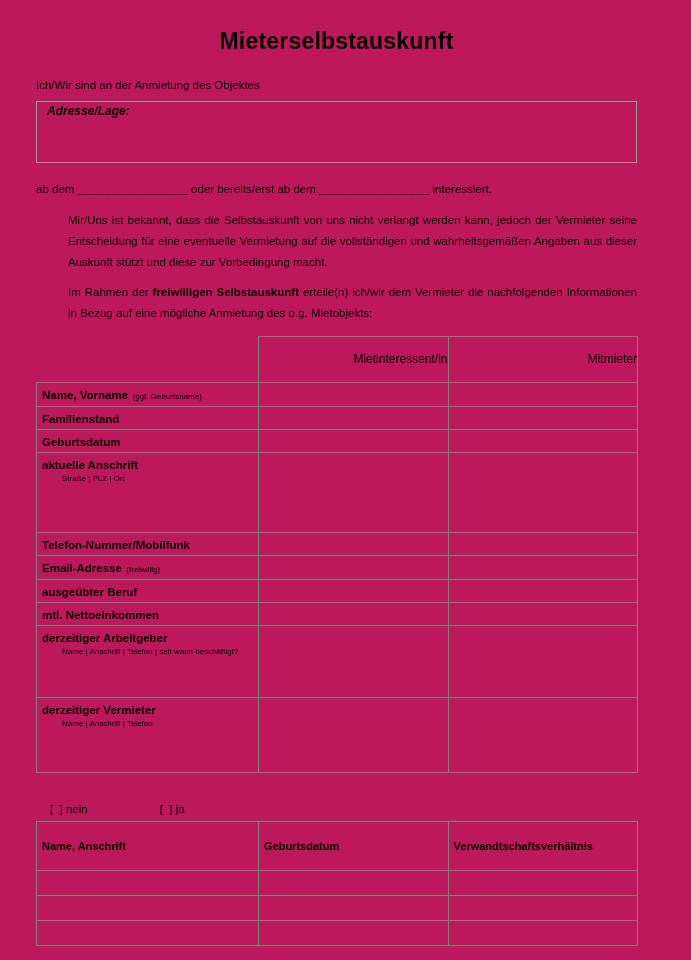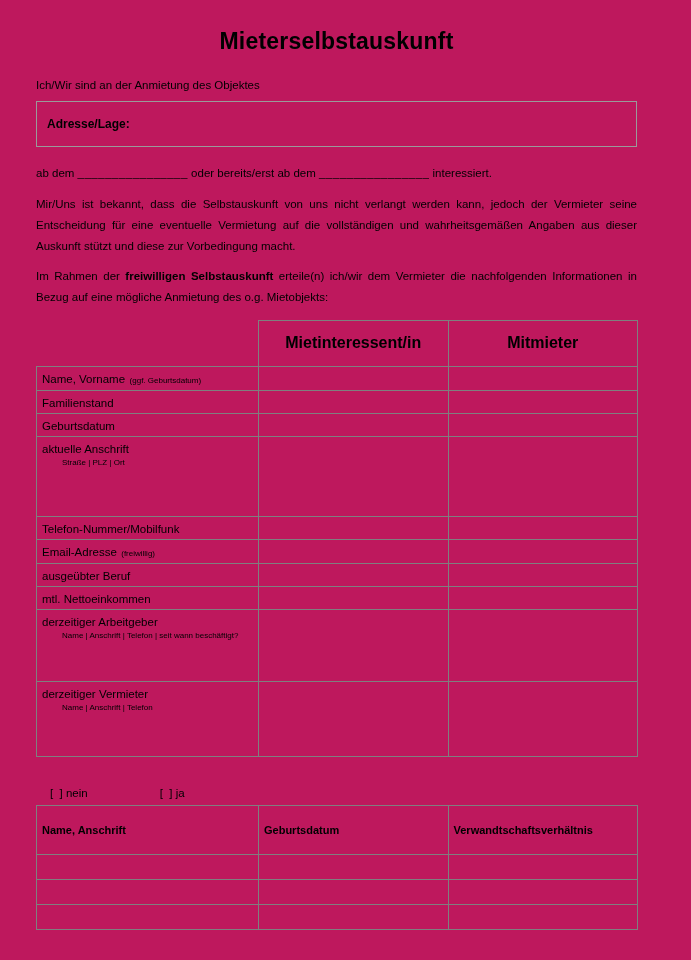--- a/index.html
+++ b/index.html
@@ -5,43 +5,43 @@
   * { margin:0; padding:0; box-sizing:border-box; }
   html,body { background:#ffffff; }
   body { font-family:"Liberation Sans", sans-serif; color:#000; }
   .page {
     width:691px; height:960px; background:#be185d; margin:0 auto;
     padding:28px 54px 0 36px; overflow:hidden;
   }
   .title { font-size:23px; font-weight:bold; text-align:center; margin-bottom:22px; letter-spacing:0.2px; }
   .para { font-size:11.5px; line-height:1.8; }
   .intro { margin-bottom:8px; line-height:1.4; }
-  .justify { text-align:justify; }
+  .justify { text-align:justify;margin-left:32px; }
   .addr-box {
-    border:1px solid #9a9a9a; height:46px; padding:15px 10px; margin-bottom:18px;
+    border:1px solid #9a9a9a; height:62px; padding:2px 10px; margin-bottom:18px;font-style:italic;
   }
   .addr-label { font-weight:bold; font-size:12px; }
   .addr-fill { height:28px; }
   .date-line { margin-bottom:13px; line-height:1.4; white-space:nowrap; }
   .blank { letter-spacing:0.5px; }
   .p1 { margin-bottom:10px; }
   .p2 { margin-bottom:12px; }
 
   table { width:601px; border-collapse:collapse; table-layout:fixed; }
   .main-table { margin-bottom:30px; }
   .main-table td, .main-table th { border:1px solid #7f7f7f; }
   col.c-label { width:222px; }
   col.c-data  { width:189.5px; }
   .empty-head { border:none !important; }
   .colhead {
-    font-size:16px; font-weight:bold; text-align:center; vertical-align:middle;
+    font-size:12px; font-weight:normal; text-align:right; vertical-align:middle;
     height:46px; font-family:"Liberation Sans", sans-serif;
   }
   .label-cell { padding:2px 4px 2px 5px; }
-  .lbl { font-weight:normal; font-size:11.5px; }
+  .lbl { font-weight:bold; font-size:11.5px; }
   .sub { font-size:8px; font-weight:normal; }
   .sub-block { display:block; margin-top:1px;padding-left:20px; }
   tr.h24 td { height:24px; }
   tr.h22 td { height:22px; }
   tr.h80 td { height:80px; vertical-align:top; }
   tr.h72 td { height:72px; vertical-align:top; }
   tr.h75 td { height:75px; vertical-align:top; }
 
   .question-row {
     display:flex; align-items:baseline; font-size:11.5px; margin-bottom:6px; width:601px;
@@ -97,21 +97,21 @@
       </colgroup>
     <tbody>
         <tr>
       <td class="empty-head"></td>
       <th class="colhead">Mietinteressent/in</th>
       <th class="colhead">Mitmieter</th>
     </tr>
     <tr class="h24">
       <td class="label-cell">
         <span class="lbl">Name, Vorname</span>
-        <span class="sub">(ggf. Geburtsdatum)</span>
+        <span class="sub">(ggf. Geburtsname)</span>
       </td>
       <td></td>
       <td></td>
     </tr>
     <tr class="h22">
       <td class="label-cell">
         <span class="lbl">Familienstand</span>
       </td>
       <td></td>
       <td></td>

